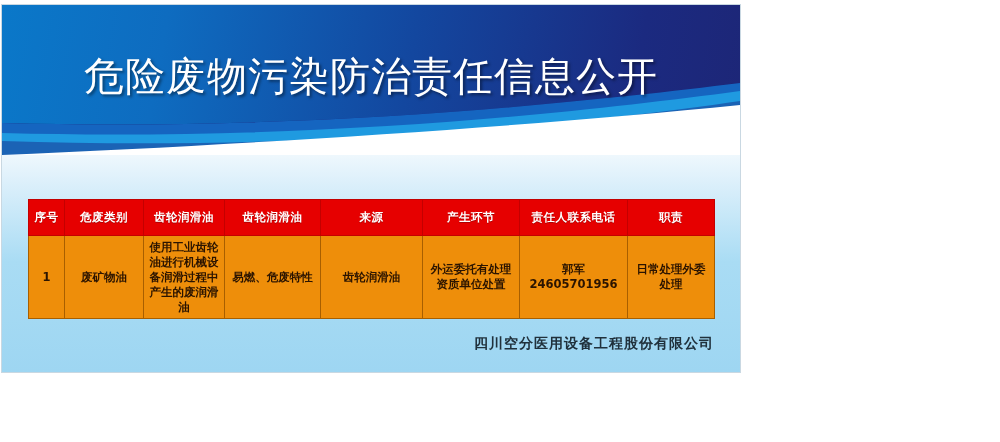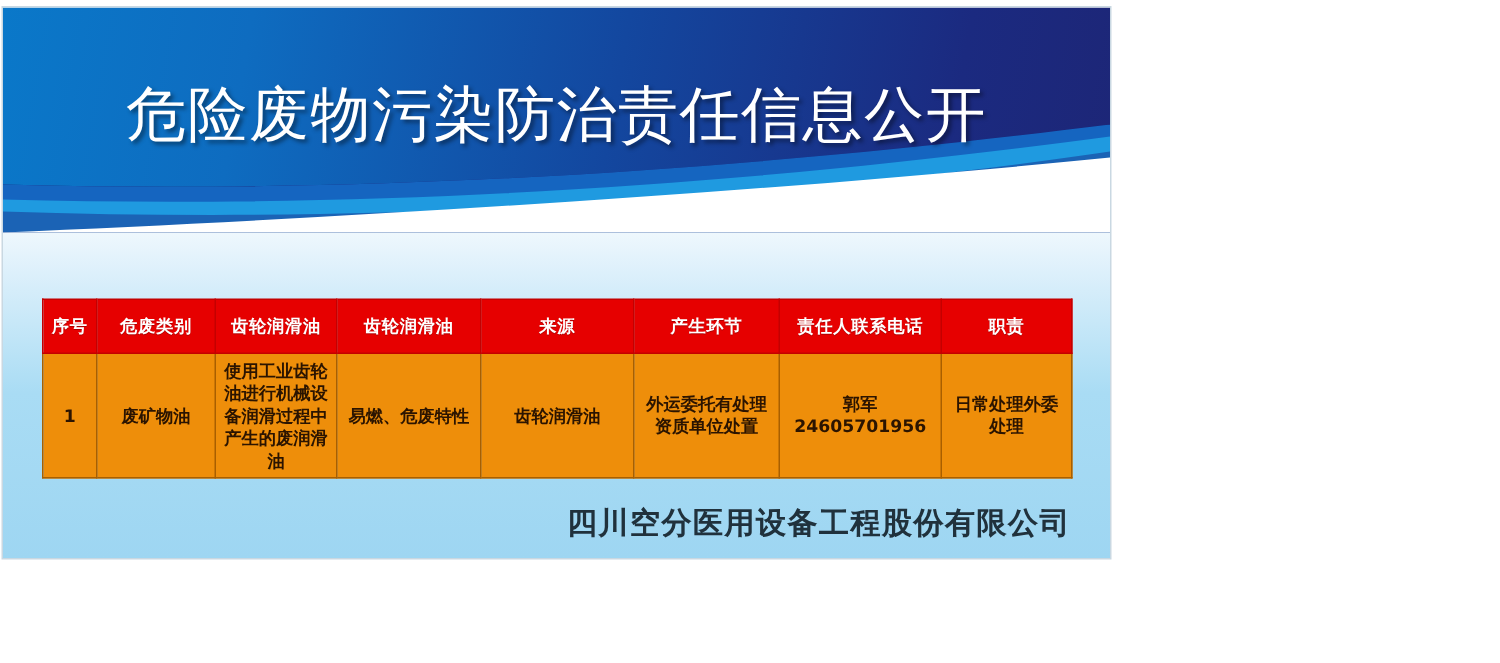--- a/index.html
+++ b/index.html
@@ -49,21 +49,21 @@
   }
   table.disclosure td{
     background:#ee8e0a;color:#2b1400;font-size:11.5px;font-weight:bold;
     height:78px;text-align:center;vertical-align:middle;
     border:1px solid #a85f00;line-height:15px;padding:2px 3px;
   }
   td.narrow-wrap{line-height:15px;margin-top:24px;}
 
   .company{
     position:absolute;left:0;top:330px;width:712px;text-align:right;
-    font-size:20px;font-weight:bold;color:#20313c;letter-spacing:1px;
+    font-size:14px;font-weight:bold;color:#20313c;letter-spacing:1px;
   }
 </style>
 </head>
 <body>
 
 <div class="canvas">
 
   <div class="poster">
 
     <div class="poster-body"></div>

